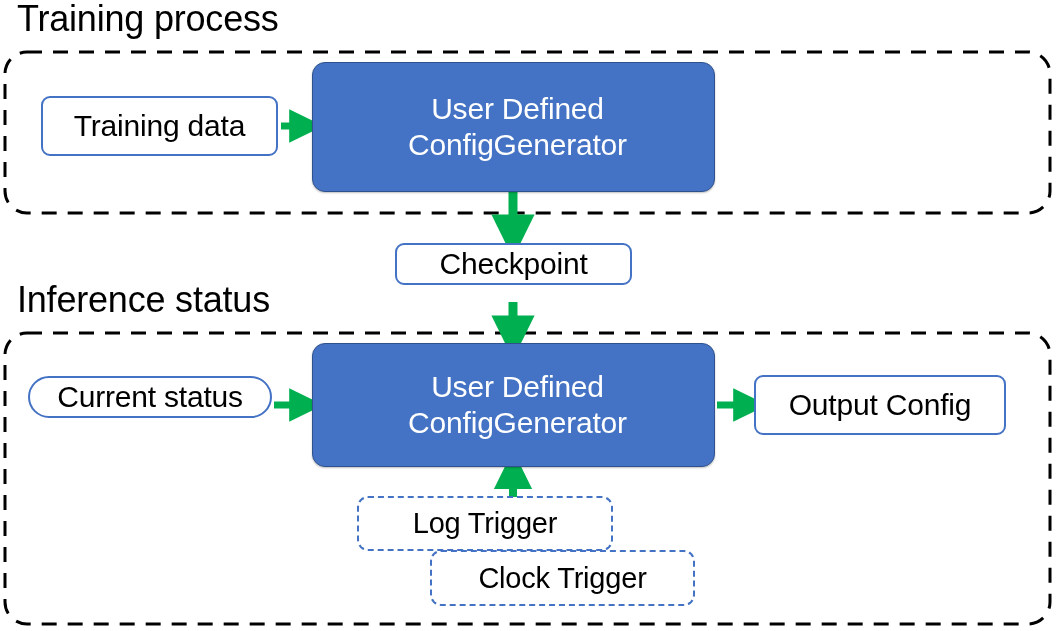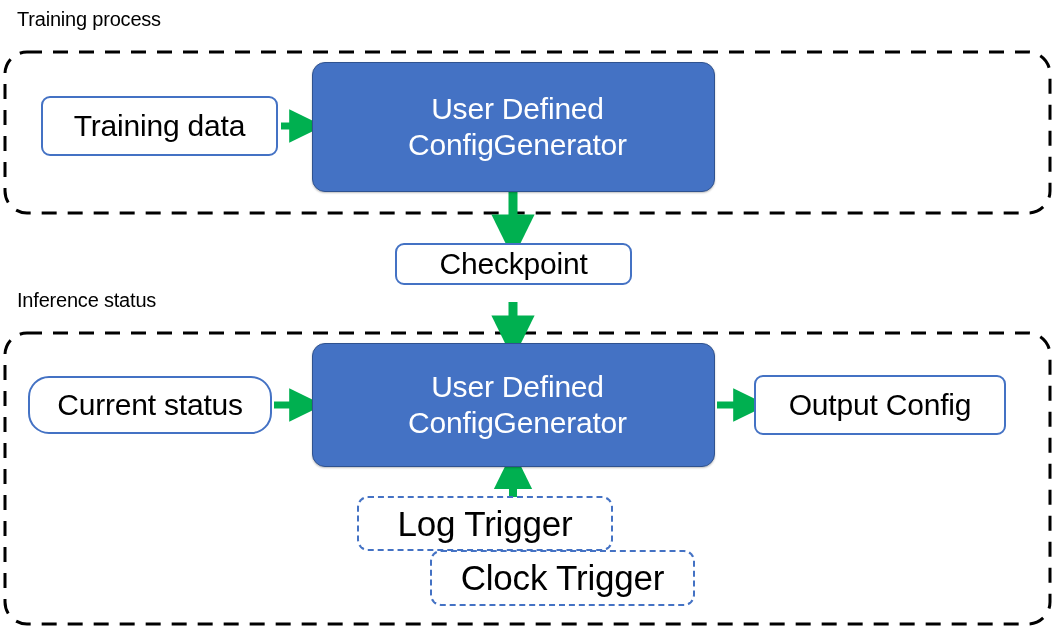--- a/index.html
+++ b/index.html
@@ -20,21 +20,21 @@
   .svg-layer {
     position: absolute;
     left: 0;
     top: 0;
     width: 1057px;
     height: 631px;
     pointer-events: none;
   }
   .section-title {
     position: absolute;
-    font-size: 20px;
+    font-size: 36px;
     line-height: 30px;
     color: #000000;
     white-space: nowrap;
     letter-spacing: -0.2px;
   }
   .node {
     position: absolute;
     box-sizing: border-box;
     display: flex;
     align-items: center;
@@ -56,21 +56,21 @@
     color: #ffffff;
     font-size: 30px;
     line-height: 1.2;
     box-shadow: 0 1px 2px rgba(0,0,0,0.25);
     padding-left: 8px;
   }
   .node.trigger {
     background: transparent;
     border: 2.2px dashed #4472C4;
     border-radius: 11px;
-    font-size: 35px;
+    font-size: 29px;
   }
   .node.trigger.log   { justify-content: center; }
   .node.trigger.clock { justify-content: center; }
   .layer-top  { z-index: 5; }
   .layer-mid  { z-index: 8; }
   .layer-high { z-index: 12; }
 </style>
 </head>
 <body>
 
@@ -106,21 +106,21 @@
 
   <div class="node layer-mid" style="left:41px; top:96px; width:237px; height:60px;">Training data</div>
 
   <div class="node process layer-mid" style="left:312px; top:62px; width:403px; height:130px; flex-direction:column;">
     <span>User Defined</span>
     <span>ConfigGenerator</span>
   </div>
 
   <div class="node layer-high" style="left:395px; top:243px; width:237px; height:42px;">Checkpoint</div>
 
-  <div class="node layer-mid" style="left:28px; top:376px; width:244px; height:58px;border-radius:21px;">Current status</div>
+  <div class="node layer-mid" style="left:28px; top:376px; width:244px; height:42px;border-radius:21px;">Current status</div>
 
   <div class="node process layer-mid" style="left:312px; top:343px; width:403px; height:124px; flex-direction:column;">
     <span>User Defined</span>
     <span>ConfigGenerator</span>
   </div>
 
   <div class="node layer-mid" style="left:754px; top:375px; width:252px; height:60px;">Output Config</div>
 
   <div class="node trigger log layer-mid" style="left:357px; top:496px; width:256px; height:55px;">Log Trigger</div>
 

